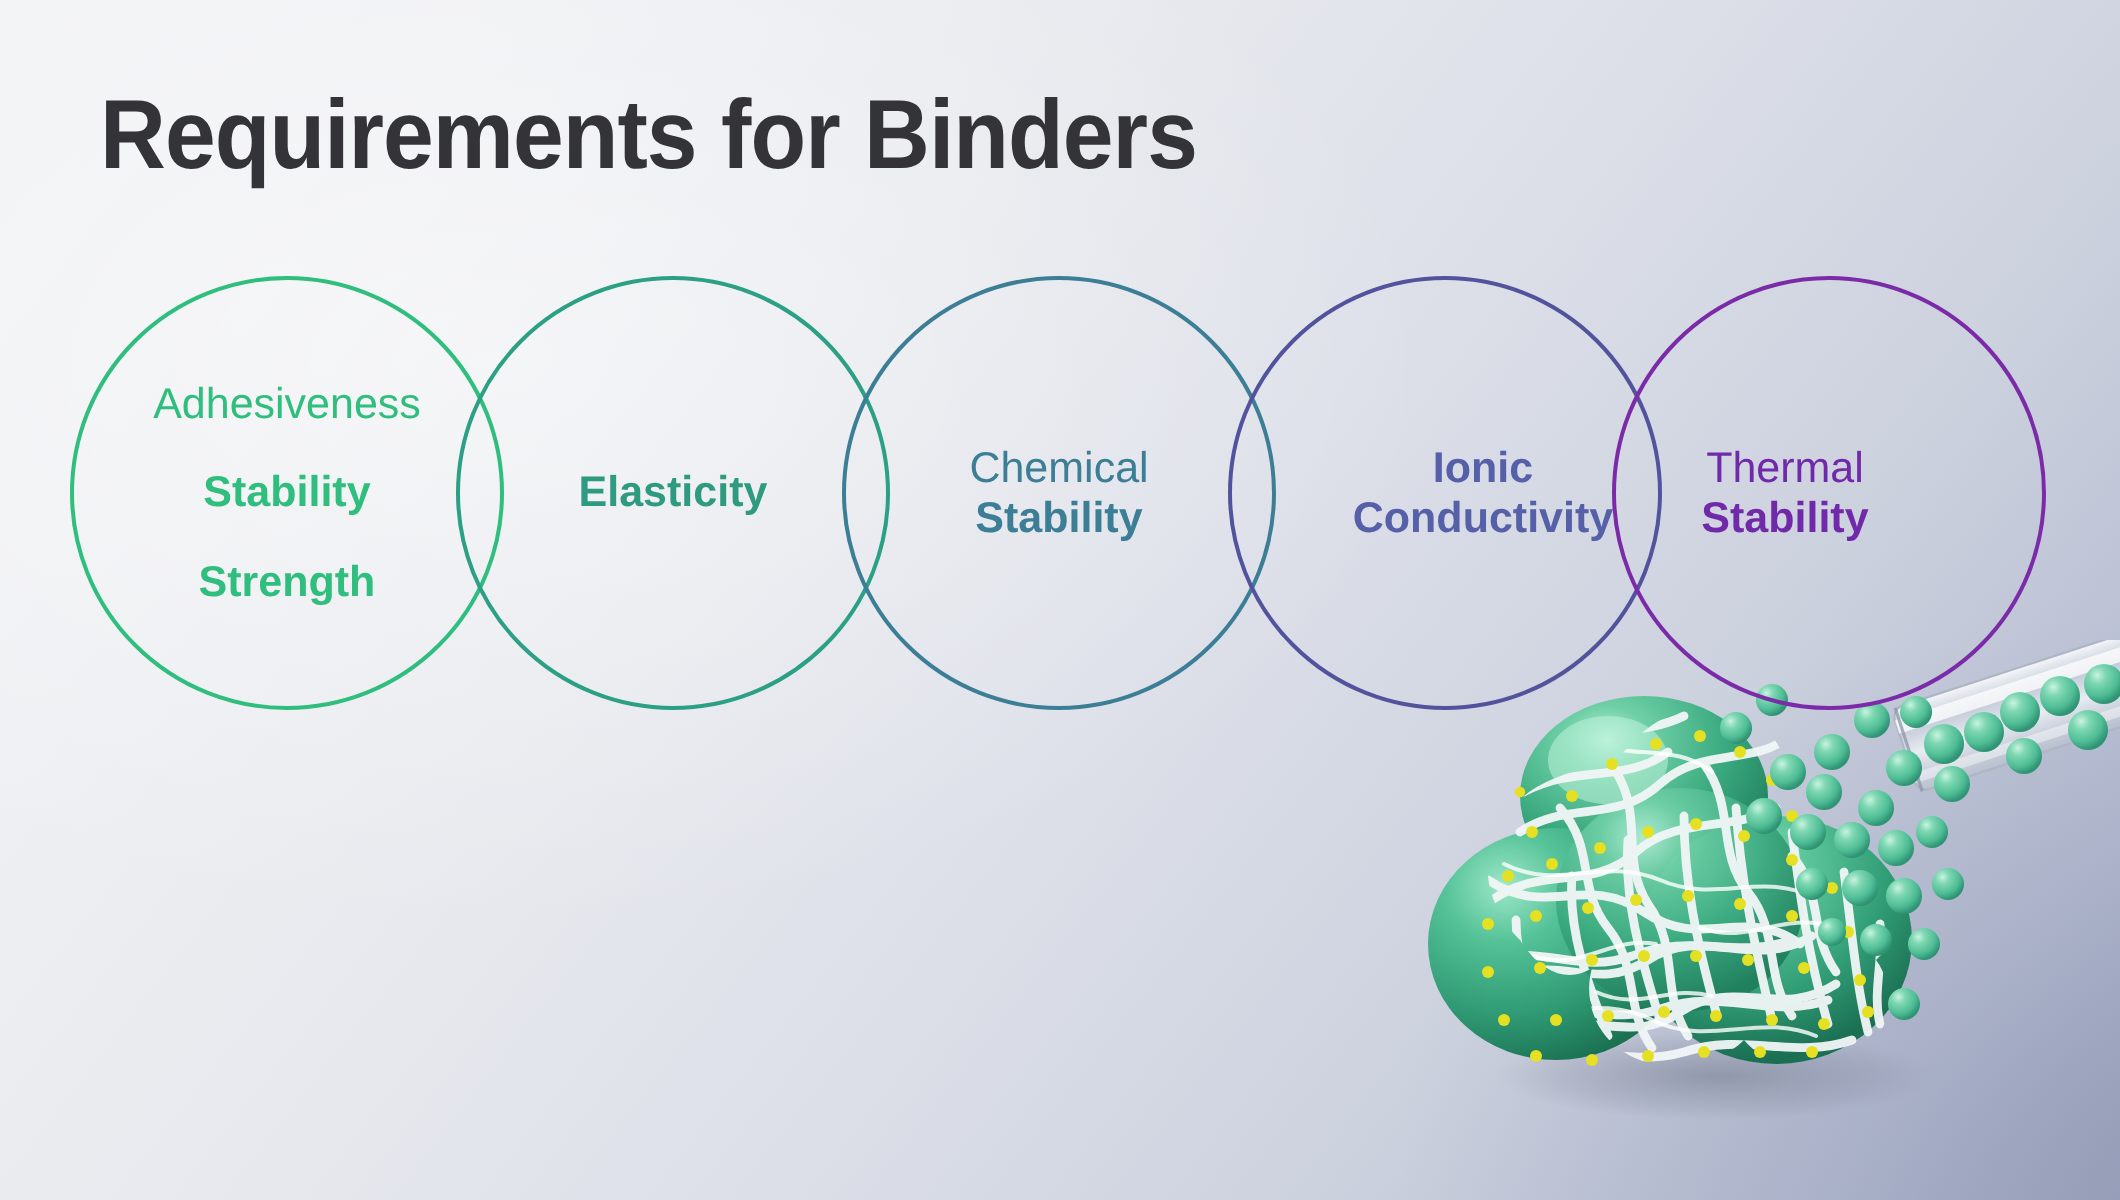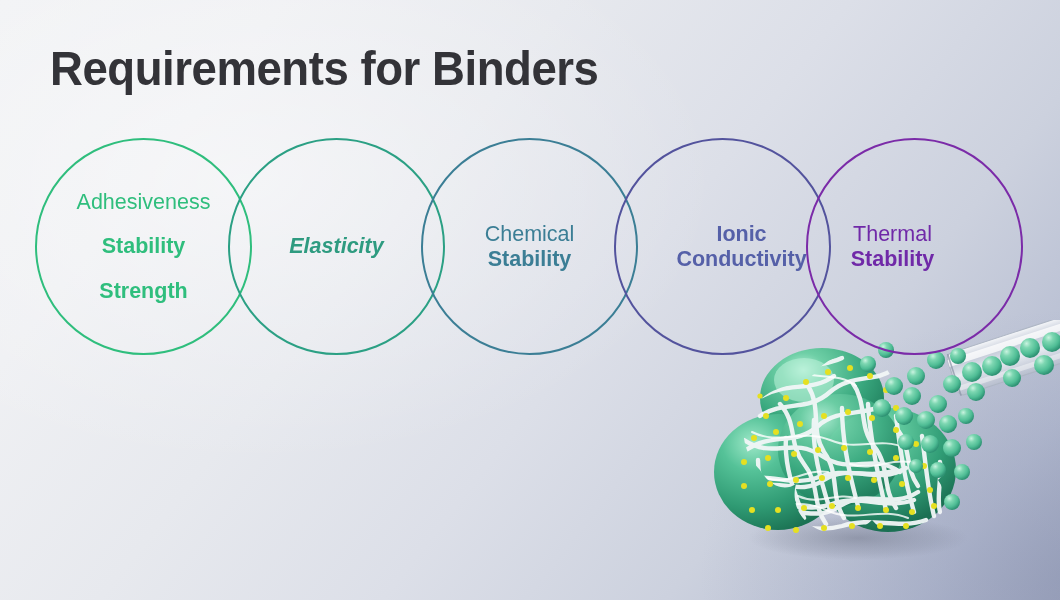--- a/index.html
+++ b/index.html
@@ -297,21 +297,21 @@
   <div id="venn">
 
     <div class="circle" style="left:35px; border-color:#2fbe7d;"></div>
     <div class="clabel" style="left:35px; color:#2fbe7d;gap:20px;">
       <span class="ln-reg">Adhesiveness</span>
       <span class="ln-bold">Stability</span>
       <span class="ln-bold">Strength</span>
     </div>
 
     <div class="circle" style="left:228px; border-color:#2ba084;"></div>
-    <div class="clabel" style="left:228px; color:#2e9b80;font-style:italic;">
+    <div class="clabel" style="left:228px; color:#2e9b80;">
       <span class="ln-bold">Elasticity</span>
     </div>
 
     <div class="circle" style="left:421px; border-color:#3b7e95;"></div>
     <div class="clabel" style="left:421px; color:#3b7e95;">
       <span class="ln-reg">Chemical</span>
       <span class="ln-bold">Stability</span>
     </div>
 
     <div class="circle" style="left:614px; border-color:#53539d;"></div>

